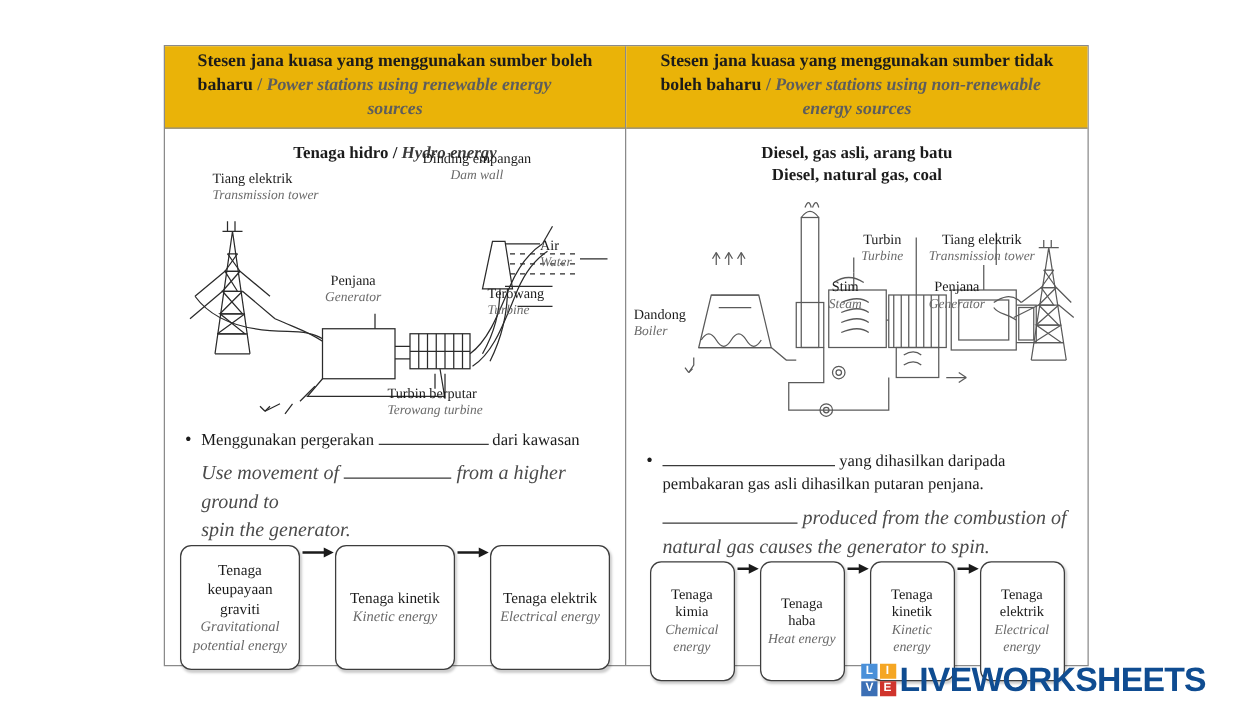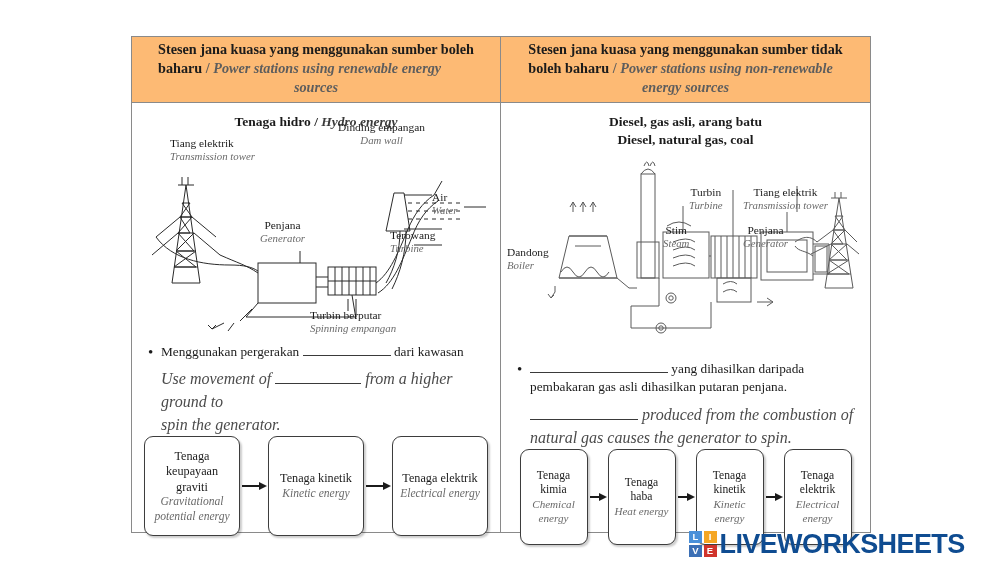--- a/index.html
+++ b/index.html
@@ -34,21 +34,21 @@
     flex: 1 1 50%;
     box-sizing: border-box;
     display: flex;
     flex-direction: column;
     min-width: 0;
   }
   .panel.left {
     border-right: 1.5px solid #8a8a8a;
   }
   .panel-header {
-    background: #fdba74;
+    background: #eab308;
     border-bottom: 1.5px solid #8a8a8a;
     padding: 8px 14px 10px 14px;
     text-align: center;
     box-sizing: border-box;
     min-height: 66px;
     display: flex;
     align-items: center;
     justify-content: center;
   }
   .panel-header .htxt {
@@ -141,21 +141,20 @@
     padding-left: 13px;
     font-style: italic;
     color: #4b4b4b;
     font-size: 16px;
     line-height: 1.42;
   }
 
   .flow {
     margin-top: auto;
     display: flex;
-    align-items: center;
     justify-content: center;
     padding-bottom: 8px;
   }
   .flow-box {
     border: 1.3px solid #3d3d3d;
     border-radius: 9px;
     box-sizing: border-box;
     text-align: center;
     padding: 7px 4px;
     font-size: 12.2px;
@@ -333,21 +332,21 @@
             <span class="en">Generator</span>
           </div>
 
           <div class="dlabel" style="left:248px; top:96px;">
             <span>Terowang</span>
             <span class="en">Turbine</span>
           </div>
 
           <div class="dlabel" style="left:168px; top:176px;">
             <span>Turbin berputar</span>
-            <span class="en">Spinning empangan</span>
+            <span class="en">Terowang turbine</span>
           </div>
         </div>
 
         <div class="bullet-block">
           <div class="bullet-row">
             <span class="bullet-dot">•</span>
             <span class="bullet-text">
               <span>Menggunakan pergerakan</span>
               <span class="blank w1"></span>
               <span>dari kawasan</span>

